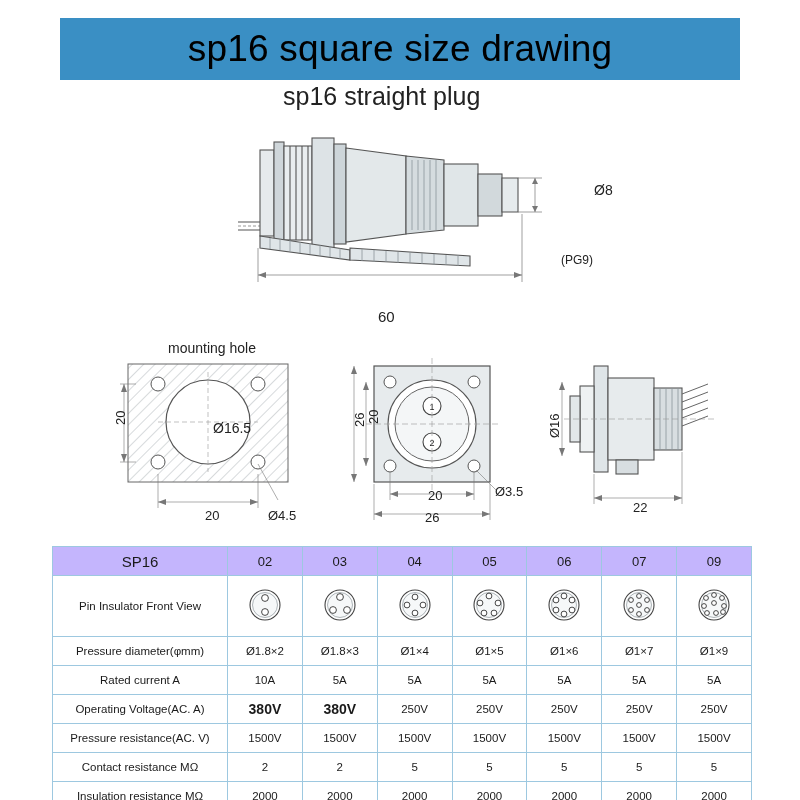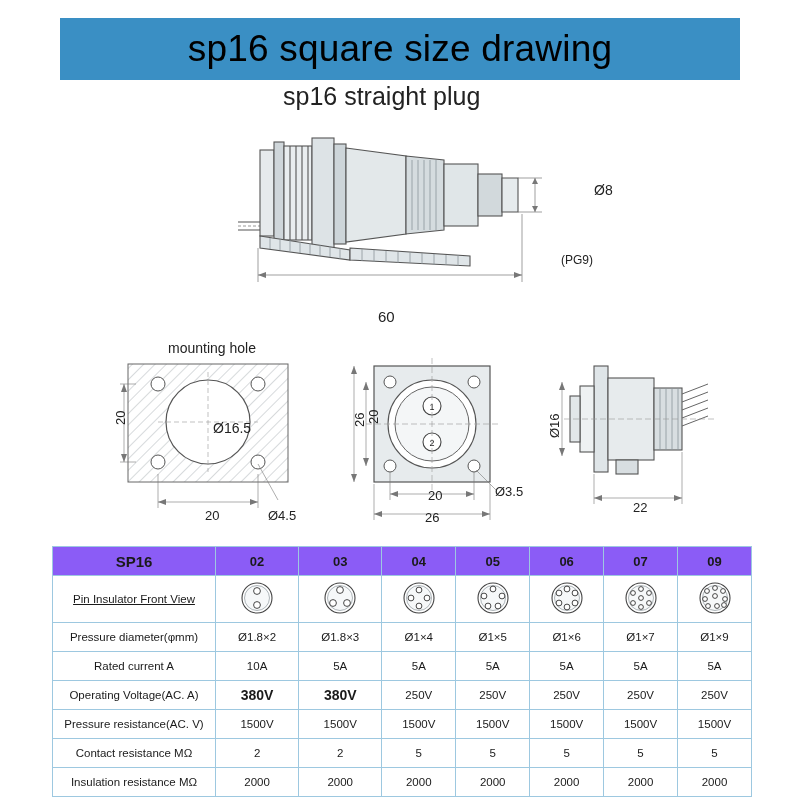--- a/index.html
+++ b/index.html
@@ -74,37 +74,35 @@
   }
   .spec-table td, .spec-table th {
     border: 1px solid #9dc8e0;
     text-align: center;
     padding: 3px 2px;
     color: #1a1a1a;
     font-weight: normal;
     height: 22px;
   }
   .spec-table thead td {
-    background: #8b5cf6;
+    background: #c4b5fd;
     font-size: 13px;
-    font-weight: bold;
   }
   .spec-table thead td.head-label {
     font-size: 15px;
   }
   .spec-table tbody td.row-label {
     text-align: center;
     font-size: 11.5px;
     background: #ffffff;
     width: 158px;
   }
   .spec-table tbody tr.pin-row td {
     height: 44px;
-    padding: 1px;
-    text-decoration: underline;
+    padding: 8px;
   }
   .spec-table tbody tr td.val-big {
     font-size: 14px;
     font-weight: bold;
   }
   .pinview {
     display: block;
     margin: 0 auto;
   }
 </style>

